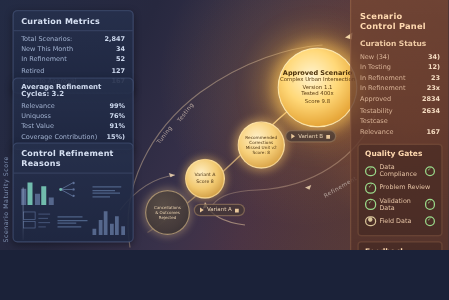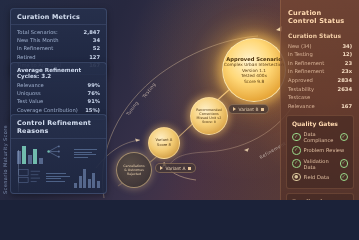--- a/index.html
+++ b/index.html
@@ -324,21 +324,21 @@
     <span>Variant B</span>
     <span class="sq"></span>
   </div>
   <div class="vchip" style="left:155px;top:163px;">
     <span class="tri"></span>
     <span>Variant A</span>
     <span class="sq"></span>
   </div>
 
   <div id="rightpanel">
-    <div class="rp-title">Curation Control Status</div>
+    <div class="rp-title">Scenario Control Panel</div>
     <div class="rp-h">Curation Status</div>
 
     <div>
       <div class="rrow">
         <span>New (34)</span>
         <span class="v">34)</span>
       </div>
       <div class="rrow">
         <span>In Testing</span>
         <span class="v">12)</span>

